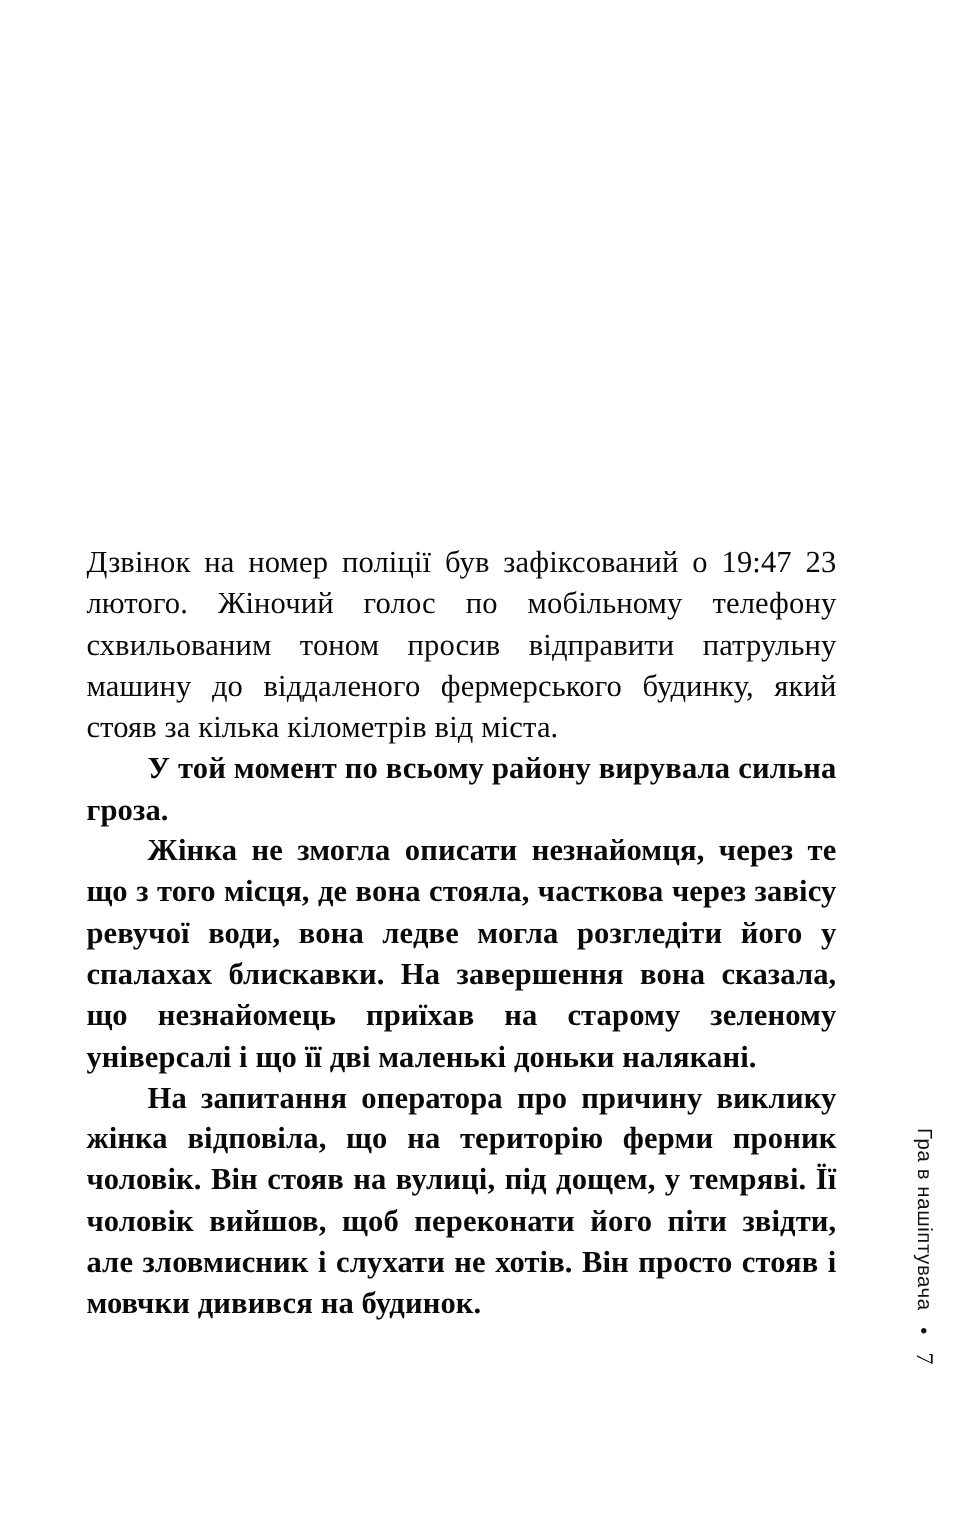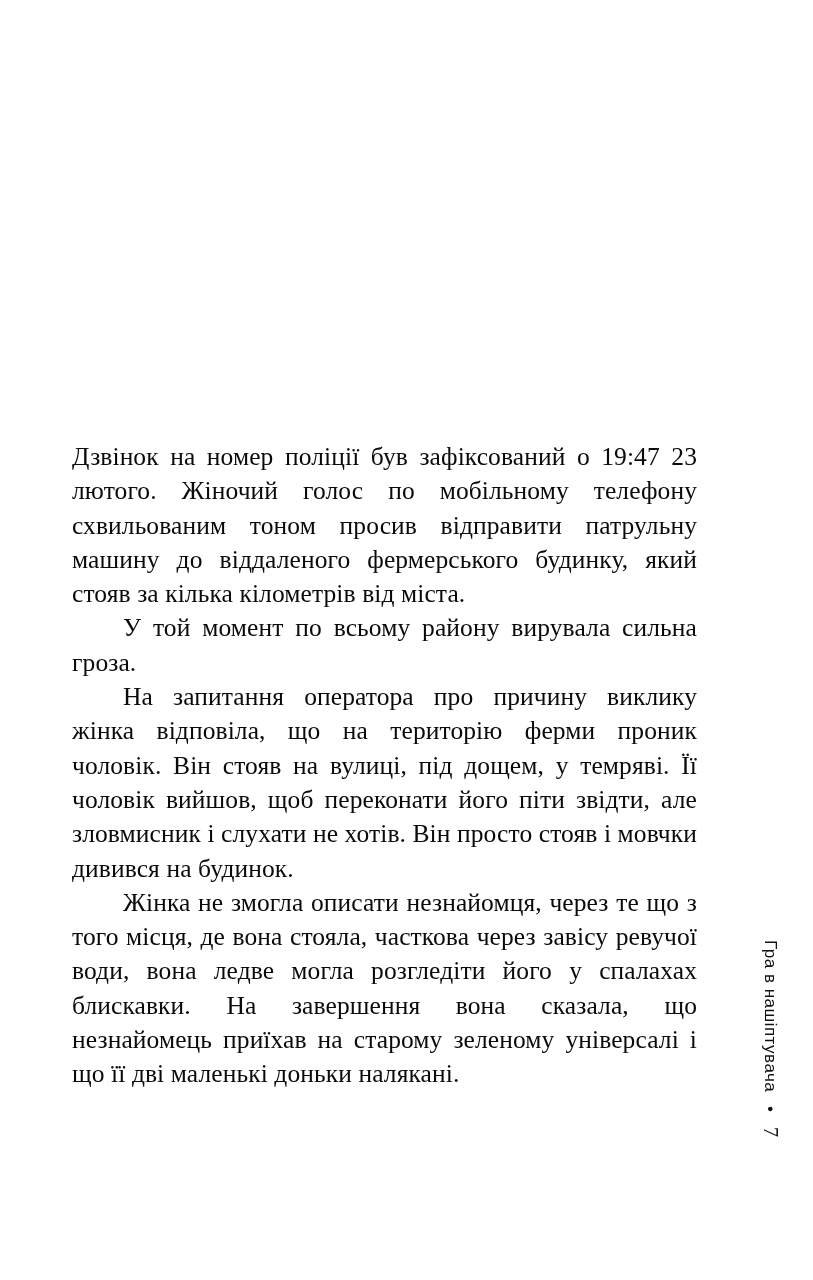--- a/index.html
+++ b/index.html
@@ -15,34 +15,35 @@
     font-family: "Liberation Serif", serif;
     color: #0a0a0a;
   }
   .page {
     position: absolute;
     inset: 0;
   }
   .text-block {
     position: absolute;
     left: 72px;
-    top: 440px;
+    top: 452px;
     width: 625px;
   }
   .para {
     margin: 0;
     font-size: 25.5px;
     line-height: 1.345;
     text-align: justify;
     text-justify: inter-word;
     letter-spacing: 0.1px;
     hyphens: manual;
   }
   .para + .para {
     text-indent: 2.0em;
+    font-weight: bold;
   }
   .running-head {
     position: absolute;
     right: 26px;
     top: 940px;
     width: 34px;
     text-align: left;
     font-size: 17px;
     letter-spacing: 0.5px;
     writing-mode: vertical-rl;
@@ -63,22 +64,22 @@
   }
 </style>
 </head>
 <body>
 
 <div class="page">
 
   <div class="text-block">
     <p class="para">Дзвінок на номер поліції був зафіксований о 19:47 23 лютого. Жіночий голос по мобільному телефону схвильованим тоном просив відправити патрульну машину до віддаленого фермерського будинку, який стояв за кілька кілометрів від міста.</p>
     <p class="para">У той момент по всьому району вирувала сильна гроза.</p>
+    <p class="para">Жінка не змогла описати незнайомця, через те що з того місця, де вона стояла, часткова через завісу ревучої води, вона ледве могла розгледіти його у спалахах блискавки. На завершення вона сказала, що незнайомець приїхав на старому зеленому універсалі і що її дві маленькі доньки налякані.</p>
     <p class="para">На запитання оператора про причину виклику жінка відповіла, що на територію ферми проник чоловік. Він стояв на вулиці, під дощем, у темряві. Її чоловік вийшов, щоб переконати його піти звідти, але зловмисник і слухати не хотів. Він просто стояв і мовчки дивився на будинок.</p>
-    <p class="para">Жінка не змогла описати незнайомця, через те що з того місця, де вона стояла, часткова через завісу ревучої води, вона ледве могла розгледіти його у спалахах блискавки. На завершення вона сказала, що незнайомець приїхав на старому зеленому універсалі і що її дві маленькі доньки налякані.</p>
   </div>
 
   <div class="running-head">
     <span>Гра в нашіптувача</span>
     <span class="sep">•</span>
     <span class="folio">7</span>
   </div>
 
 </div>
 

